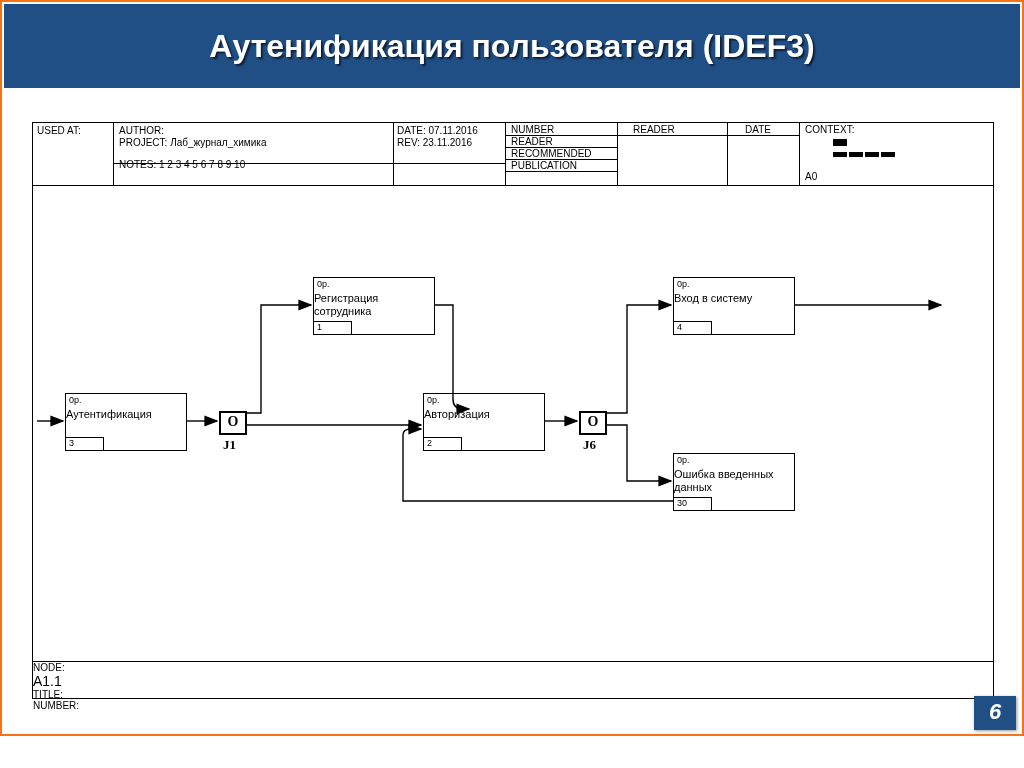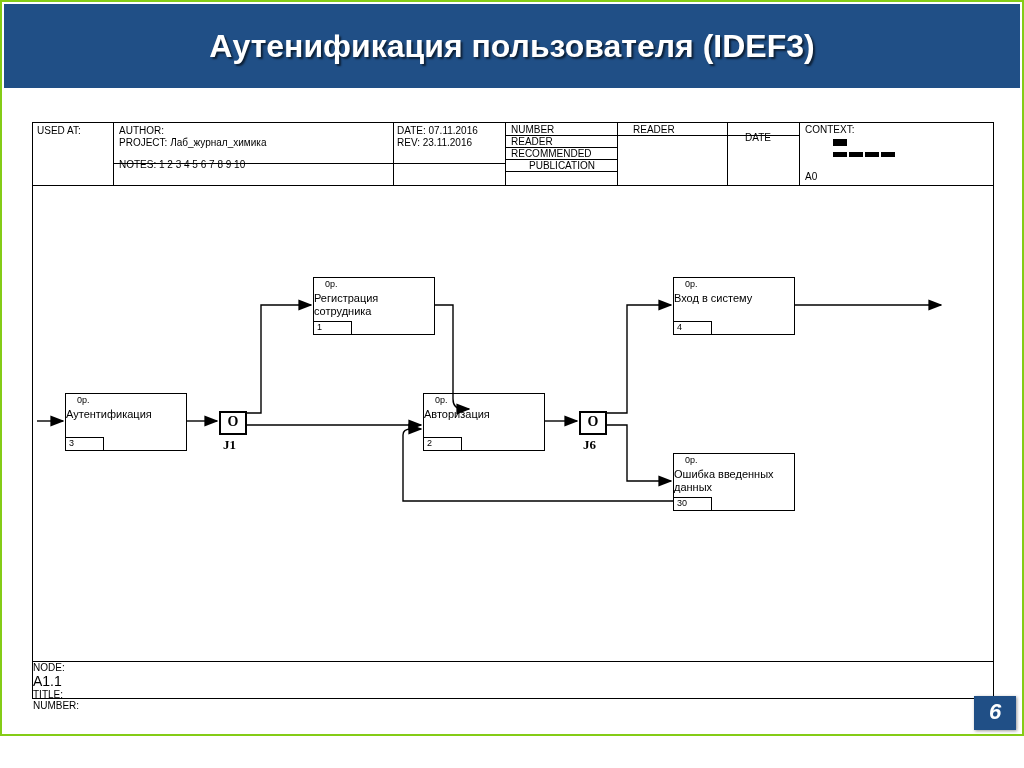--- a/index.html
+++ b/index.html
@@ -1,28 +1,28 @@
 <!DOCTYPE html>
 <html><head>
 <meta charset="utf-8">
 <style>
 html,body{margin:0;padding:0;width:1024px;height:768px;font-family:Arial,Helvetica,sans-serif;background:#fff;overflow:hidden}
-.slide{position:relative;width:1024px;height:736px;box-sizing:border-box;border:2px solid #84cc16}
+.slide{position:relative;width:1024px;height:736px;box-sizing:border-box;border:2px solid #f97316}
 .titlebar{position:absolute;left:2px;right:2px;top:2px;height:84px;background:#204f86;display:flex;align-items:center;justify-content:center}
 .titlebar h1{color:#fff;font-size:32px;font-weight:bold;text-shadow:2px 2px 2px rgba(0,0,0,.6);margin:0}
 .canvas{position:absolute;left:30px;top:120px;width:960px;height:575px;border:1.5px solid #000;background:#fff;font-size:10px;color:#000}
 .hdr{position:absolute;left:-1px;right:-1px;top:-1px;height:62px;border:1.5px solid #000;border-bottom:1.5px solid #000}
 .hdr div{position:absolute}
 .col{border-right:1px solid #000;top:0;bottom:0}
 .row{border-bottom:1px solid #000;left:0;right:0}
 .txt{white-space:nowrap}
 .ftr{position:absolute;left:-1px;right:-1px;bottom:-1px;height:36px;border:1.5px solid #000}
 .uob{position:absolute;border:1.5px solid #000;background:#fff;width:120px;height:56px}
 .uob .shadow{position:absolute;left:4px;top:4px;width:100%;height:100%;background:repeating-linear-gradient(45deg,#000 0,#000 1px,#fff 1px,#fff 3px);z-index:-1}
-.uob .corner{position:absolute;left:8px;top:0;font-size:9px;padding:1px 3px}
+.uob .corner{position:absolute;left:0;top:0;font-size:9px;padding:1px 3px}
 .uob .label{position:absolute;left:0;right:0;top:14px;text-align:left;font-size:11px;line-height:13px}
 .uob .idbar{position:absolute;left:0;bottom:0;height:12px;width:34px;border-top:1px solid #000;border-right:1px solid #000;font-size:9px;padding-left:3px}
 .junc{position:absolute;width:24px;height:20px;border:2px solid #000;background:#fff;text-align:center;font:bold 14px/18px 'Times New Roman',serif}
 .junc .sh{position:absolute;left:3px;top:3px;width:100%;height:100%;background:repeating-linear-gradient(45deg,#000 0,#000 1px,#fff 1px,#fff 3px);z-index:-1}
 .jlabel{position:absolute;font:bold 13px 'Times New Roman',serif}
 svg.wires{position:absolute;left:0;top:0;width:100%;height:100%;pointer-events:none}
 .pagenum{position:absolute;right:6px;bottom:4px;width:42px;height:34px;background:#204f86;color:#fff;font-size:22px;font-weight:bold;text-align:center;line-height:32px;font-style:italic;box-shadow:1px 1px 3px rgba(0,0,0,.4)}
 .ctxglyph{position:absolute}
 .ctxglyph span{display:inline-block;width:14px;height:5px;background:#000;margin-right:2px}
 </style>
@@ -62,23 +62,23 @@
 
       <div style="left:472px;top:0;width:112px">
         <div class="row" style="top:12px"></div>
           <div class="row" style="top:24px"></div>
         <div class="row" style="top:36px"></div>
           <div class="row" style="top:48px"></div>
       </div>
       <div class="txt" style="left:478px;top:1px">NUMBER</div>
       <div class="txt" style="left:478px;top:13px">READER</div>
       <div class="txt" style="left:478px;top:25px">RECOMMENDED</div>
-      <div class="txt" style="left:496px;top:37px">PUBLICATION</div>
+      <div class="txt" style="left:478px;top:37px">PUBLICATION</div>
       <div class="txt" style="left:600px;top:1px">READER</div>
-      <div class="txt" style="left:712px;top:9px">DATE</div>
+      <div class="txt" style="left:712px;top:1px">DATE</div>
       <div style="left:584px;top:12px;width:182px;border-top:1px solid #000"></div>
       <div class="txt" style="left:772px;top:1px">CONTEXT:</div>
       <div class="txt" style="left:772px;top:48px">A0</div>
       <div class="ctxglyph" style="left:800px;top:14px">
         <span style="height:7px"></span><br>
         <span></span><span></span><span></span><span></span>
       </div>
     </div>
 
     <div class="uob" style="left:32px;top:270px">

